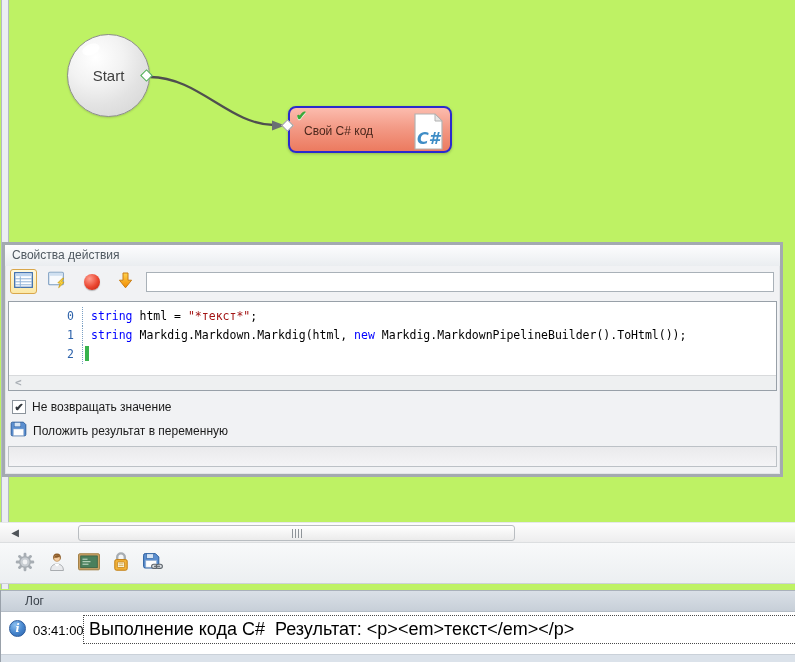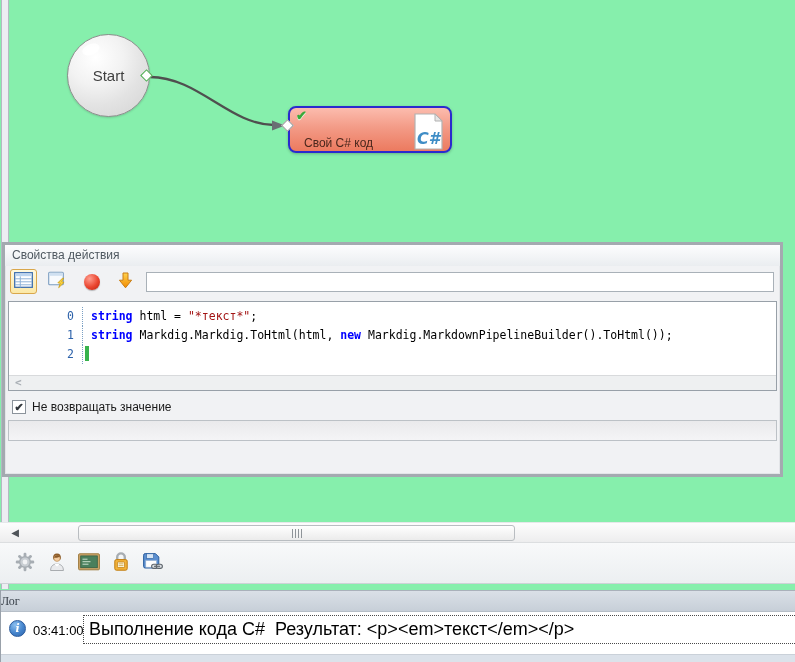--- a/index.html
+++ b/index.html
@@ -1,19 +1,19 @@
 <!DOCTYPE html>
 <html><head>
 <meta charset="utf-8">
 <style>
   * { margin:0; padding:0; box-sizing:border-box; }
   html,body { background:#ffffff; }
   #stage {
     position:relative; width:795px; height:662px; overflow:hidden;
-    background:#86efac; font-family:"Liberation Sans", sans-serif; font-size:12px; color:#1a1a1a;
+    background:#bef264; font-family:"Liberation Sans", sans-serif; font-size:12px; color:#1a1a1a;
   }
 
   
   .left-strip {
     position:absolute; left:1px; top:0; width:8px; height:589px;
     background:#eceef2; border-left:1px solid #b3bac2; border-right:1px solid #b3bac2;
   }
 
   
   .start-node {
@@ -35,21 +35,21 @@
   .port.in  { left:283px; top:121px; border:1.5px solid #9a9a9a; }
 
   .code-node {
     position:absolute; left:288px; top:106px; width:164px; height:47px; z-index:3;
     border:2px solid #2a2ace; border-radius:8px;
     background:linear-gradient(180deg, #fcbcae 0%, #f39b87 45%, #ec7a5f 100%);
     box-shadow:0 1px 3px rgba(0,0,0,.25);
   }
   .node-check { position:absolute; left:6px; top:0px; font-size:13px; font-weight:bold; color:#3aa83a;
     text-shadow:0 1px 0 #eaffea; }
-  .code-node-label { position:absolute; left:14px; top:50%; transform:translateY(-46%); font-size:12px; color:#4b271c;margin-top:12px; }
+  .code-node-label { position:absolute; left:14px; top:50%; transform:translateY(-46%); font-size:12px; color:#4b271c; }
   .csharp-doc { position:absolute; right:6px; top:5px; }
 
   
   .props-panel {
     position:absolute; left:2px; top:242px; width:781px; height:235px;
     border:3px solid #a4aab0; background:#f1f2f4; z-index:2;
     box-shadow:inset 0 0 0 1px #e3e5e8;
   }
   .props-title {
     height:21px; line-height:21px; padding-left:7px; color:#4f5860;
@@ -66,21 +66,21 @@
 
   .code-editor {
     margin:4px 3px 0 3px; height:90px; border:1px solid #98a0a8; background:#fff; position:relative;
     font-family:"DejaVu Sans Mono", monospace; font-size:11.5px; overflow:hidden;
   }
   .ed-lines { position:absolute; left:0; top:0; right:0; bottom:15px; padding-top:5px; }
   .ed-row { display:flex; height:19px; line-height:19px; }
   .ed-num { width:74px; text-align:right; padding-right:8px; color:#2d62aa;
     border-right:1px dotted #7aa0c4; flex:0 0 74px; }
   .ed-code { padding-left:8px; white-space:pre; color:#000; }
-  .kw { color:#0000ff;font-weight:bold; } .str { color:#a31515; }
+  .kw { color:#0000ff; } .str { color:#a31515; }
   .caret { position:absolute; left:76px; top:44px; width:4px; height:15px; background:#37b24d; }
   .ed-hscroll { position:absolute; left:0; right:0; bottom:0; height:15px; background:#eef0f1;
     border-top:1px solid #d8dadc; color:#a9afb5; font-weight:bold; font-size:11px;
     line-height:14px; padding-left:6px; }
 
   .opt-row { display:flex; align-items:center; gap:6px; padding-left:7px; margin-top:9px; }
   .opt-row.second { margin-top:7px; padding-left:5px; }
   .checkbox { width:14px; height:14px; border:1px solid #8b939b; background:#fff;
     display:flex; align-items:center; justify-content:center; font-size:11px; color:#30353a; font-weight:bold; }
   .var-input { display:block; margin:6px 3px 0 3px; width:calc(100% - 6px); height:21px;
@@ -101,22 +101,22 @@
   
   .bottom-toolbar {
     position:absolute; left:0; top:543px; width:795px; height:41px;
     background:linear-gradient(#f8f9fa, #eceff1); border-bottom:1px solid #cdd2d7;
     display:flex; align-items:center; gap:8px; padding-left:13px;
   }
   .bt-btn { width:24px; height:24px; display:flex; align-items:center; justify-content:center; }
 
   
   .log-panel { position:absolute; left:0; top:590px; width:795px; height:72px; border-left:1px solid #99a1aa; }
-  .log-header { height:22px; line-height:21px; padding-left:0; color:#39414a;
-    background:linear-gradient(#dae0e7, #c7cfd8); border-top:1px solid #a9b1ba; border-bottom:1px solid #b6bec7;font-family:Liberation Serif, serif; }
+  .log-header { height:22px; line-height:21px; padding-left:24px; color:#39414a;
+    background:linear-gradient(#dae0e7, #c7cfd8); border-top:1px solid #a9b1ba; border-bottom:1px solid #b6bec7; }
   .log-body { position:relative; height:42px; background:#fff; }
   .info-icon { position:absolute; left:8px; top:8px; width:17px; height:17px; border-radius:50%;
     background:radial-gradient(circle at 35% 28%, #8cc0f0 0%, #4584cc 55%, #2f64ab 100%);
     border:1px solid #2b5b9d; color:#fff; font:italic bold 11px "DejaVu Serif", serif;
     display:flex; align-items:center; justify-content:center; }
   .log-time { position:absolute; left:32px; top:11px; font-size:13px; color:#000; }
   .log-msg-box { position:absolute; left:82px; top:3px; width:calc(100% - 80px); height:29px;
     border:1px dotted #4a4a4a; }
   .log-msg { padding:3px 6px 0 5px; font-size:18px; color:#000; white-space:pre; }
   .status-strip { height:8px; background:#dbe2ea; border-top:1px solid #cad1d9; }
@@ -193,40 +193,50 @@
     </div>
 
     <div class="code-editor">
       <div class="ed-lines">
         <div class="ed-row">
           <span class="ed-num">0</span>
           <span class="ed-code"><span class="kw">string</span><span> html = </span><span class="str">"*текст*"</span><span>;</span></span>
         </div>
         <div class="ed-row">
           <span class="ed-num">1</span>
-          <span class="ed-code"><span class="kw">string</span><span> Markdig.Markdig.ToHtml(html, </span><span class="kw">new</span><span> Markdig.MarkdownPipelineBuilder().ToHtml());</span></span>
+          <span class="ed-code"><span class="kw">string</span><span> Markdig.Markdown.Markdig(html, </span><span class="kw">new</span><span> Markdig.MarkdownPipelineBuilder().ToHtml());</span></span>
         </div>
         <div class="ed-row">
           <span class="ed-num">2</span>
           <span class="ed-code"></span>
         </div>
       </div>
       <div class="caret"></div>
       <div class="ed-hscroll">
         <span>&lt;</span>
       </div>
     </div>
 
     <div class="opt-row">
       <span class="checkbox">
         <span>✔</span>
       </span>
       <span>Не возвращать значение</span>
     </div>
 
+    <div class="opt-row second">
+      <span>
+        <svg width="17" height="16" viewBox="0 0 17 16">
+          <path d="M1.2 2.4 a1.2 1.2 0 0 1 1.2 -1.2 h11 l2.4 2.4 v10 a1.2 1.2 0 0 1 -1.2 1.2 h-12.2 a1.2 1.2 0 0 1 -1.2 -1.2 z" fill="#5b8fd0" stroke="#2d5f9e" stroke-width="1"></path>
+          <rect x="4.2" y="1.4" width="6.6" height="4.4" fill="#d6e5f5" stroke="#2d5f9e" stroke-width="0.5"></rect>
+          <rect x="3.4" y="8" width="10.2" height="6.6" fill="#fefefe" stroke="#9fb6d2" stroke-width="0.5"></rect>
+        </svg>
+      </span>
+      <span>Положить результат в переменную</span>
+    </div>
 
     <input class="var-input" disabled="" value="" style="">
   </div>
 
   <div class="page-hscroll">
     <div class="scroll-left-btn">◀</div>
     <div class="scroll-thumb">
       <div class="grip-bar"></div>
       <div class="grip-bar"></div>
       <div class="grip-bar"></div>

